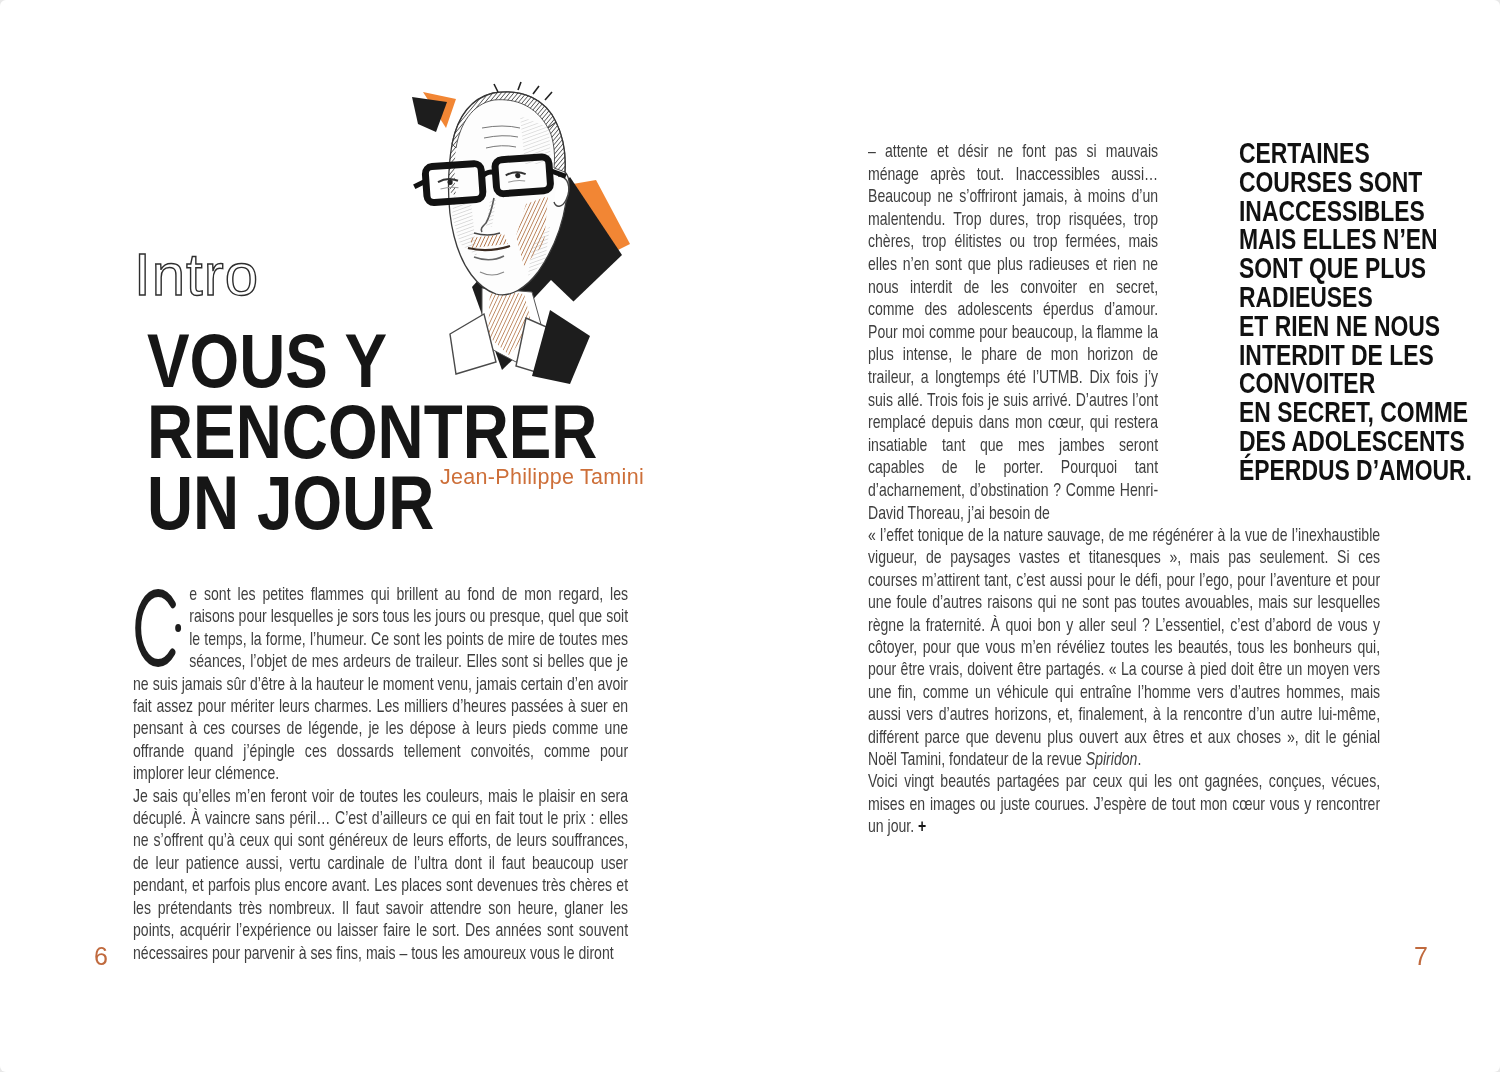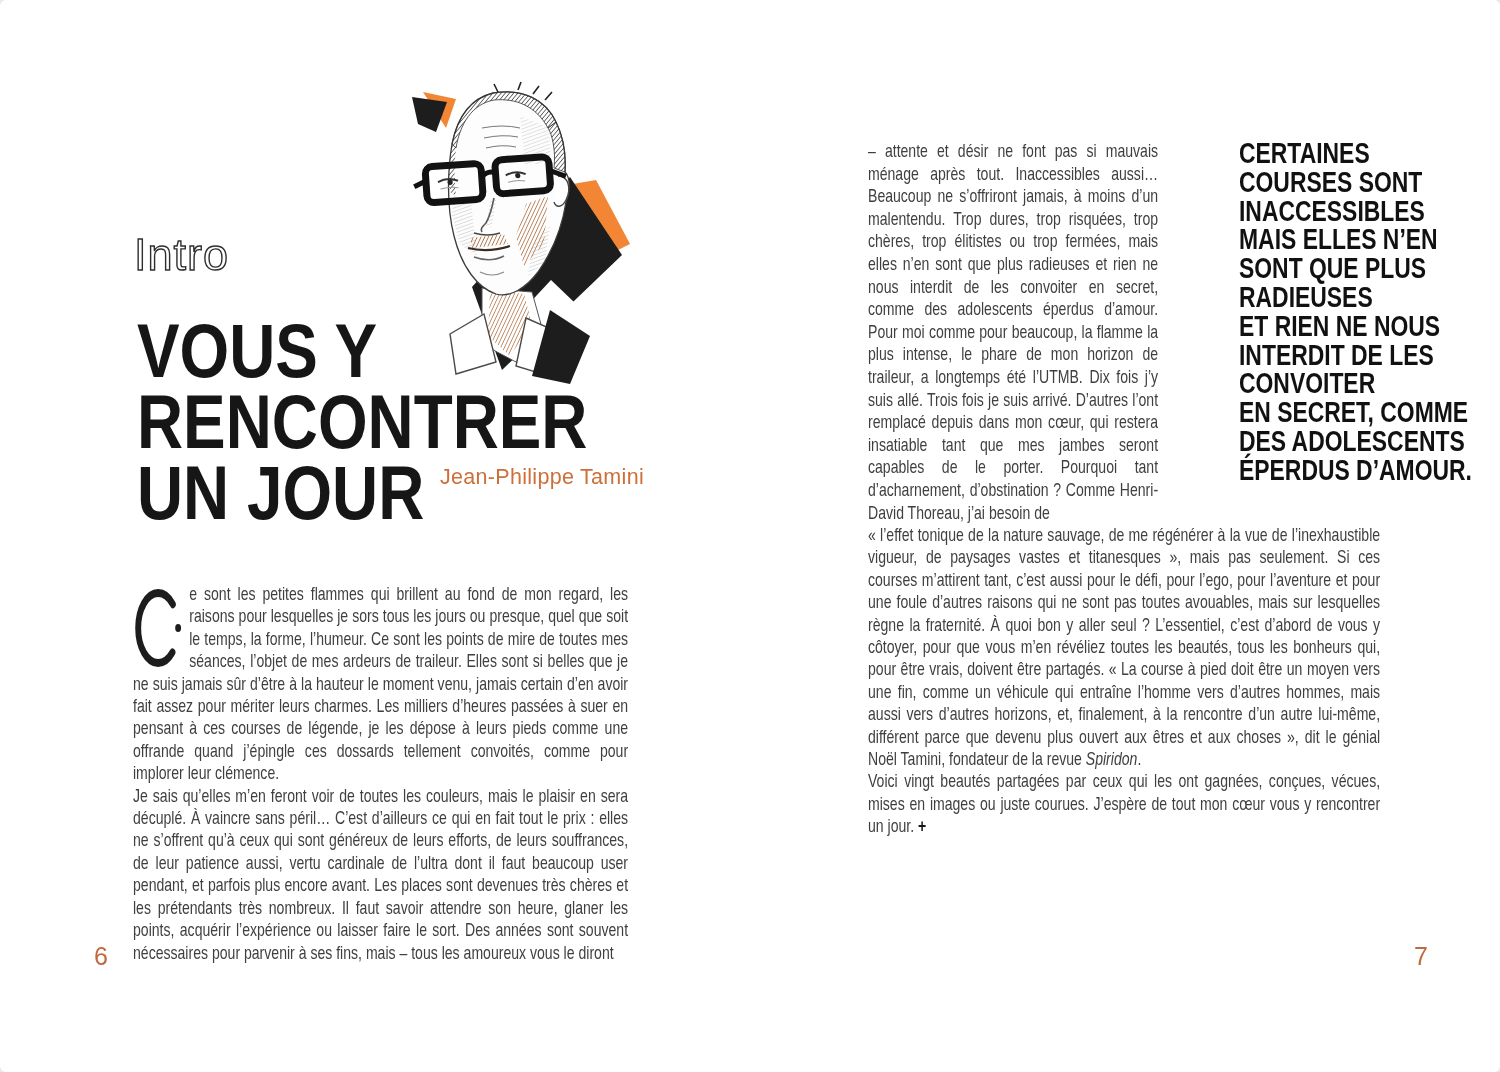--- a/index.html
+++ b/index.html
@@ -3,25 +3,25 @@
 <meta charset="utf-8">
 <style>
   html,body{margin:0;padding:0;background:#e8e8e8;}
   .spread{
     position:relative;width:1500px;height:1072px;background:#ffffff;
     font-family:"Liberation Sans","DejaVu Sans",sans-serif;overflow:hidden;
     margin:0 auto;border-radius:6px;
   }
   
   .kicker{
-    position:absolute;left:134px;top:229px;
-    font-size:45px;font-weight:400;color:#2e2e2e;letter-spacing:1px;
+    position:absolute;left:134px;top:240px;
+    font-size:60px;font-weight:400;color:#2e2e2e;letter-spacing:1px;
     -webkit-text-fill-color:transparent;-webkit-text-stroke:1.4px #2e2e2e;
   }
-  .title{position:absolute;left:131px;top:309px;margin:6px;}
+  .title{position:absolute;left:131px;top:309px;margin:16px;}
   .title-line{
     font-size:76px;line-height:71px;font-weight:700;color:#161616;
     transform:scaleX(0.84);transform-origin:0 0;white-space:nowrap;letter-spacing:0;
   }
   .author{
     position:absolute;left:440px;top:465px;
     font-size:21.5px;font-weight:400;color:#cd6f39;letter-spacing:0.3px;white-space:nowrap;
   }
   .portrait{position:absolute;left:398px;top:76px;width:252px;height:312px;}
   .body-block{

